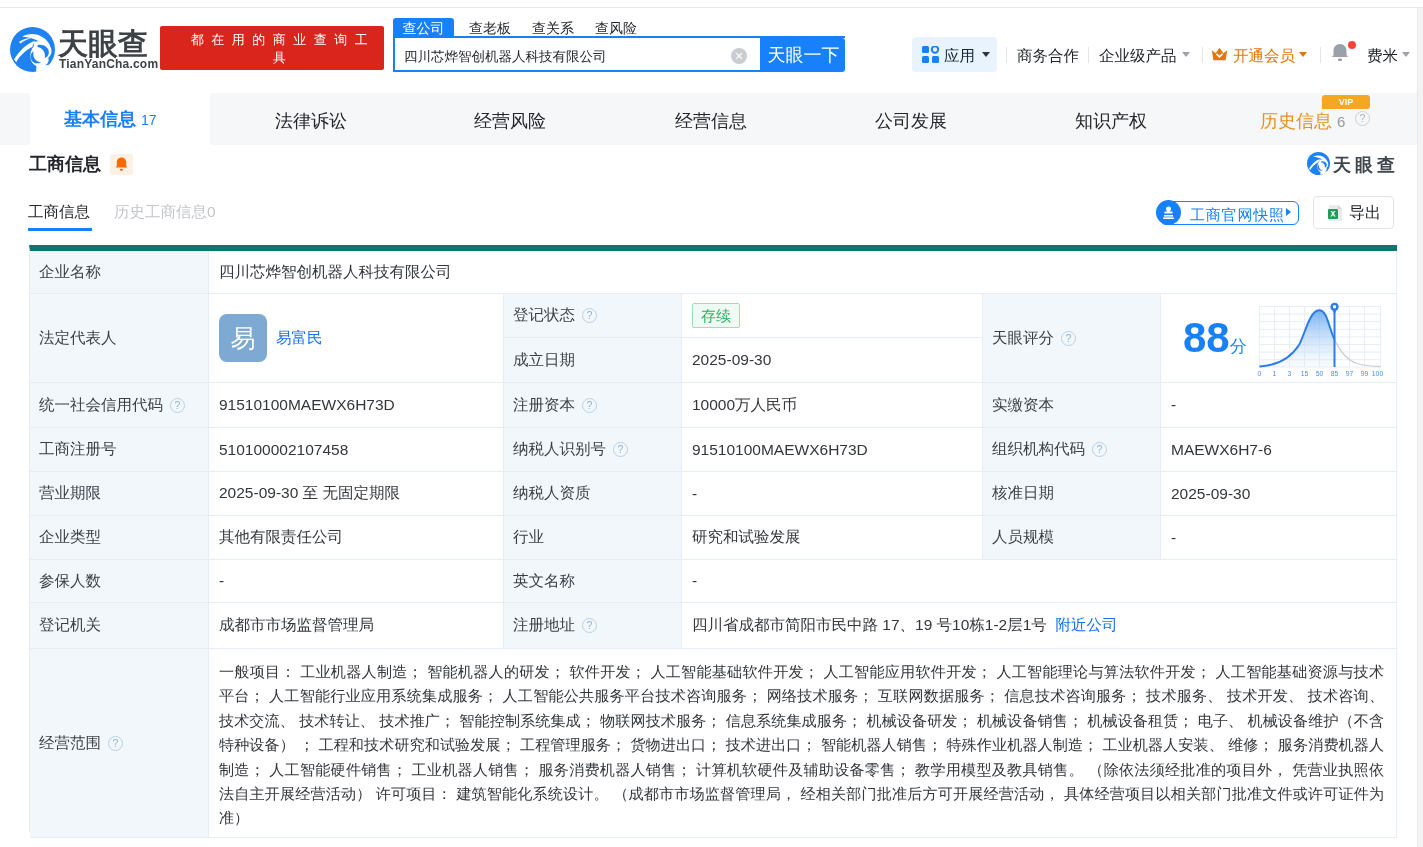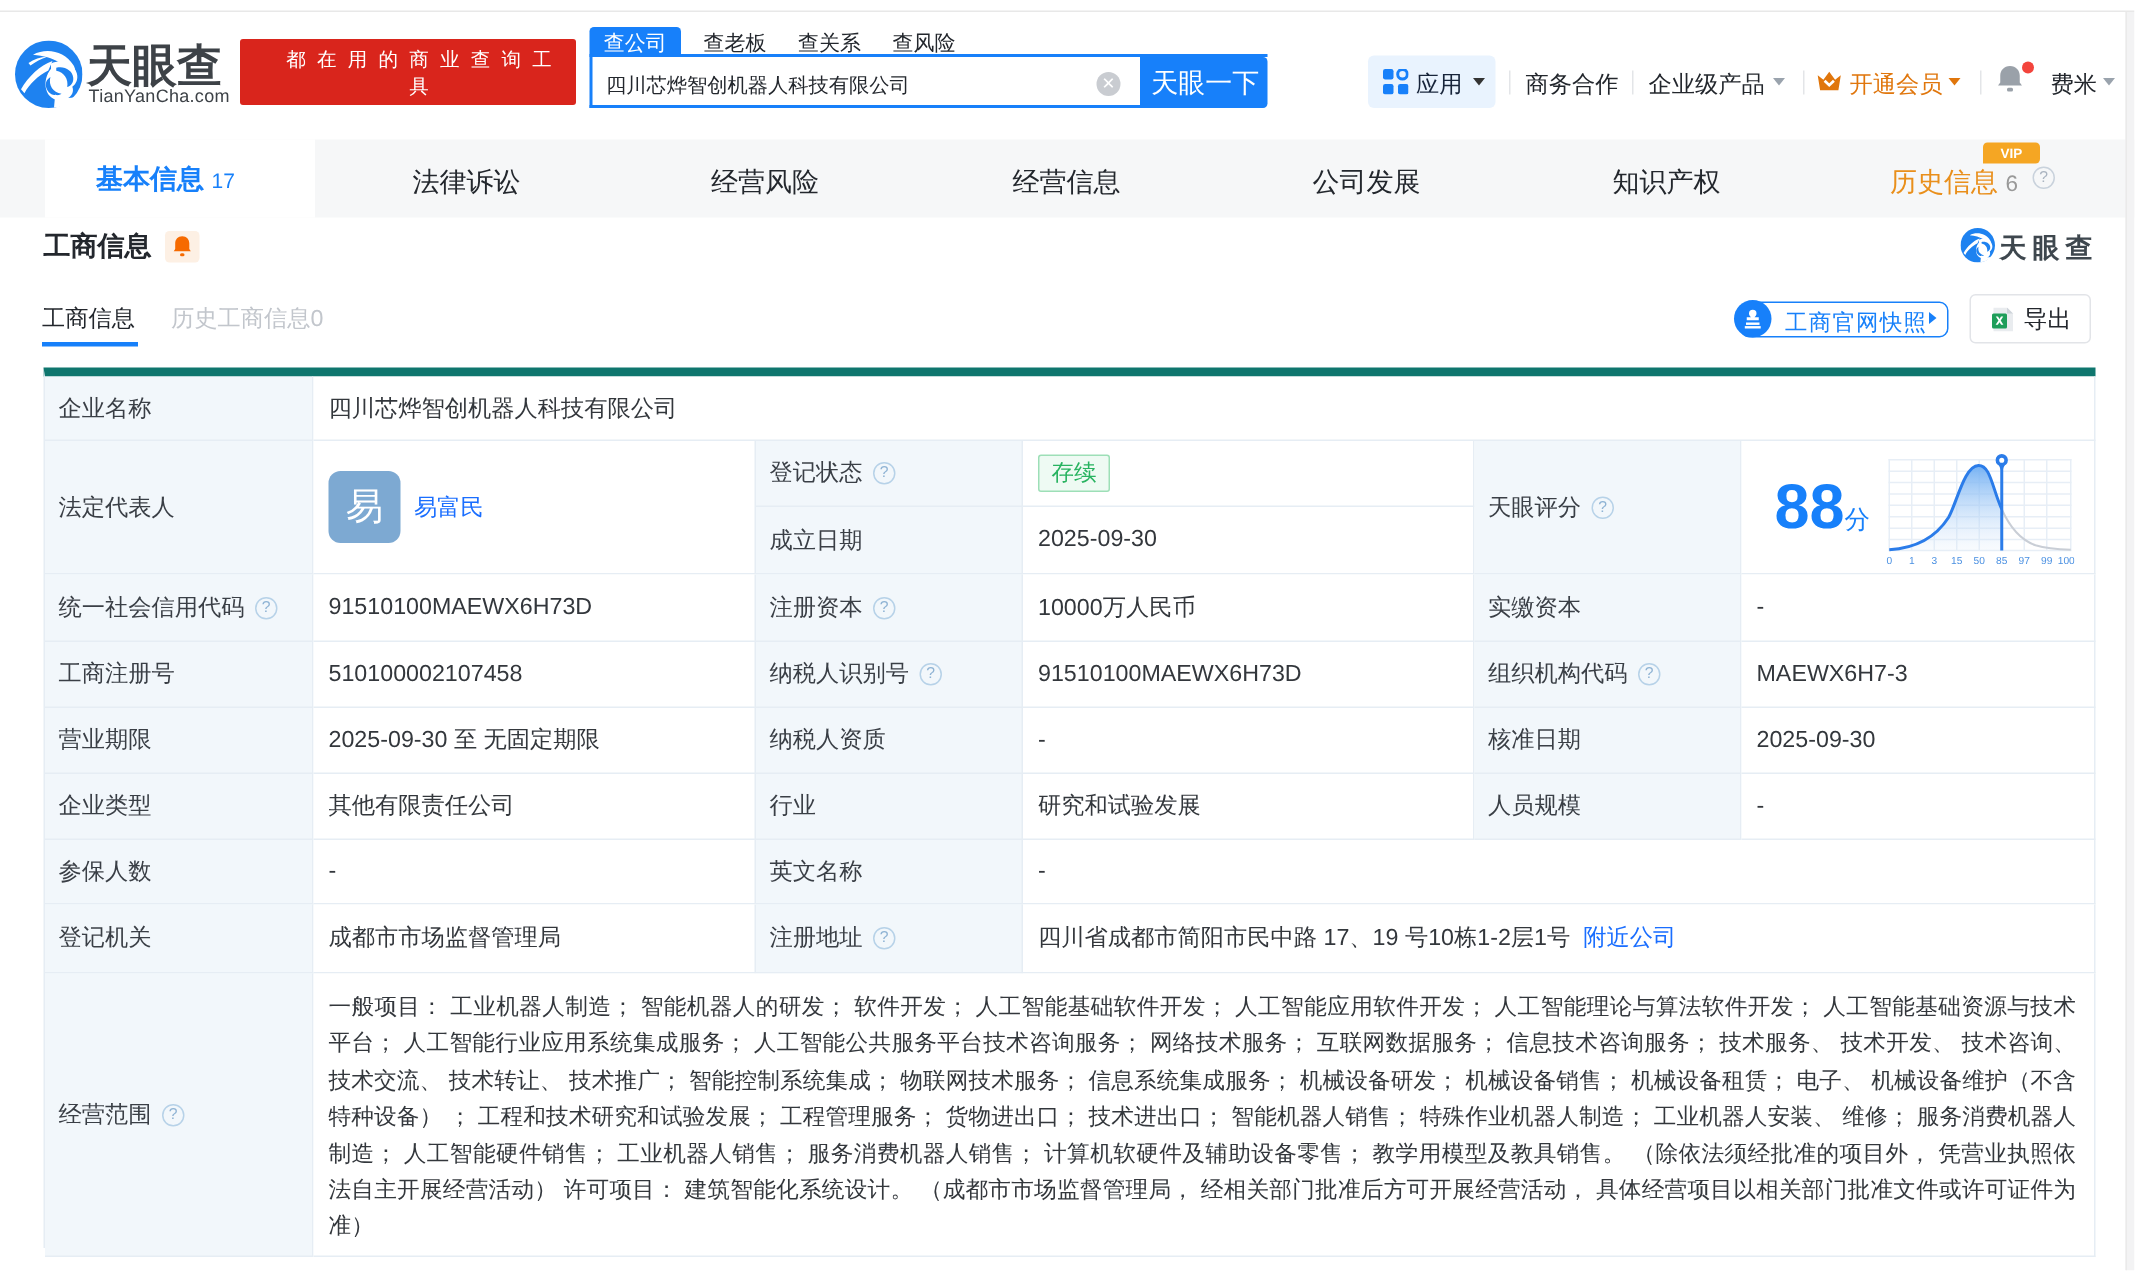--- a/index.html
+++ b/index.html
@@ -25,21 +25,21 @@
     <circle cx="22.5" cy="22.5" r="22.5" fill="#1e82f0"></circle>
     <path d="M12 9.5 C21 4.5 33 7 39 16.5 C40.8 19.5 40.5 23 37.5 24.5 C35.5 16.5 26 10.7 12 9.5 Z" fill="#fff"></path>
     <path d="M9 15 C12.5 12.5 17 11 21.5 10.8 C17.5 12.3 13.5 14.2 10.3 16.6 Z" fill="#fff"></path>
     <path d="M4 32.5 C9 24 16.5 16.8 25 13.7 L22.2 20 C15.8 23.3 9.5 28.8 6.3 35.2 Z" fill="#fff"></path>
     <path d="M24 15.3 C31.5 12 39.5 15.5 41.2 21.8 C42.2 25.4 41 28.8 38.2 30.8 C39.5 33.8 38 37.3 34.2 39 C28.8 41.3 22.4 38.8 20.8 32.6 C19.5 27.8 21 22.4 24 18.8 Z" fill="#fff"></path>
     <path d="M27.5 18.2 C33 16.8 38.2 20 38.8 24.6 C39.2 27.7 37.6 30.2 34.8 31 C35.8 25.7 32.7 21 27.5 20.1 Z" fill="#1e82f0"></path>
     <path d="M23.6 24.3 C22.2 29.8 25.2 34.6 31 35.5 C27.4 37.8 22.2 36.3 20.8 31.4 C19.9 28.2 21.3 25.8 23.6 24.3 Z" fill="#1e82f0"></path>
     <path d="M26 44.7 C31 44.6 36.5 42 39.8 37.6 C36 38.8 30.8 38.4 26.8 36 Z" fill="#fff"></path>
   </svg>
   <div class="abs" style="left:58px;top:24px;white-space:nowrap;font-size:30px;font-weight:bold;color:#3d4247;">天眼查</div>
-  <div class="abs" style="left:59px;top:57px;font-size:12px;font-weight:normal;color:#3d4247;letter-spacing:0.2px;text-align:right;">TianYanCha.com</div>
+  <div class="abs" style="left:59px;top:57px;font-size:12px;font-weight:bold;color:#3d4247;letter-spacing:0.2px;text-align:right;">TianYanCha.com</div>
   <div class="abs" style="left:160px;top:26px;width:224px;height:44px;background:#d9251c;border-radius:2px;color:#fff;text-align:center;">
     <div style="margin-top:5px;font-size:13px;letter-spacing:7.5px;padding-left:22px;">都在用的商业查询工具</div>
     <div style="font-size:13.5px;margin-top:2px;">国家中小企业发展子基金旗下机构</div>
   </div>
 
   <div class="abs" style="left:393px;top:18px;width:61px;height:20px;background:#1780fa;color:#fff;font-size:14px;text-align:center;line-height:20px;border-radius:3px 3px 0 0;">查公司</div>
   <div class="abs" style="left:469px;top:20px;font-size:14px;color:#23272d;">查老板</div>
   <div class="abs" style="left:532px;top:20px;font-size:14px;color:#23272d;">查关系</div>
   <div class="abs" style="left:595px;top:20px;font-size:14px;color:#23272d;">查风险</div>
   <div class="abs" style="left:393px;top:36px;width:452px;height:2px;background:#1780fa;"></div>
@@ -81,21 +81,21 @@
   <div class="abs" style="left:0;top:93px;width:1423px;height:52px;background:#f6f7f8;"></div>
   <div class="abs" style="left:30px;top:93px;width:180px;height:52px;background:#fff;"></div>
   <div class="abs" style="left:64px;top:107px;font-size:18px;font-weight:bold;color:#1780fa;">基本信息 <span style="font-size:14px;font-weight:normal;">17</span></div>
   <div class="abs" style="left:275px;top:109px;font-size:18px;color:#23272d;font-family:Liberation Serif, serif;">法律诉讼</div>
   <div class="abs" style="left:474px;top:109px;font-size:18px;color:#23272d;">经营风险</div>
   <div class="abs" style="left:675px;top:109px;font-size:18px;color:#23272d;">经营信息</div>
   <div class="abs" style="left:875px;top:109px;font-size:18px;color:#23272d;">公司发展</div>
   <div class="abs" style="left:1075px;top:109px;font-size:18px;color:#23272d;">知识产权</div>
   <div class="abs" style="left:1260px;top:109px;font-size:18px;color:#e98f1b;">历史信息 <span style="color:#999;font-size:15px;">6</span></div>
   <span class="qm abs" style="left:1348px;top:111px;border-color:#c9d2dc;color:#aab4c0;">?</span>
-  <div class="abs" style="left:1322px;top:95px;width:38px;height:14px;background:#f5a623;border-radius:3px 3px 3px 0;color:#fff;font-size:9px;font-weight:bold;text-align:center;line-height:14px;">VIP</div>
+  <div class="abs" style="left:1322px;top:95px;width:48px;height:14px;background:#f5a623;border-radius:3px 3px 3px 0;color:#fff;font-size:9px;font-weight:bold;text-align:center;line-height:14px;">VIP</div>
 
   <div class="abs" style="left:29px;top:152px;font-size:18px;font-weight:bold;color:#23272d;">工商信息</div>
   <div class="abs" style="left:110px;top:154px;width:23px;height:21px;background:#fdf0e4;border-radius:3px;"></div>
   <svg class="abs" style="left:115px;top:157px;" width="13" height="15" viewBox="0 0 13 15">
     <path d="M6.5 0.5 C3.6 0.5 1.8 2.7 1.8 5.2 L1.8 9 L0.8 10.5 L12.2 10.5 L11.2 9 L11.2 5.2 C11.2 2.7 9.4 0.5 6.5 0.5 Z" fill="#f66a00"></path>
     <rect x="5" y="11.8" width="3" height="2" rx="1" fill="#f66a00"></rect>
   </svg>
   <svg class="abs" style="left:1307px;top:152px;" width="23" height="23" viewBox="0 0 45 45">
     <circle cx="22.5" cy="22.5" r="22.5" fill="#1e82f0"></circle>
     <path d="M12 9.5 C21 4.5 33 7 39 16.5 C40.8 19.5 40.5 23 37.5 24.5 C35.5 16.5 26 10.7 12 9.5 Z" fill="#fff"></path>
@@ -180,21 +180,21 @@
     <div class="val abs" style="left:179px;top:132px;width:295px;height:45px;">91510100MAEWX6H73D</div>
     <div class="lbl abs" style="left:474px;top:132px;width:178px;height:45px;">注册资本<span class="qm">?</span></div>
     <div class="val abs" style="left:652px;top:132px;width:301px;height:45px;">10000万人民币</div>
     <div class="lbl abs" style="left:953px;top:132px;width:178px;height:45px;">实缴资本</div>
     <div class="val abs" style="left:1131px;top:132px;width:236px;height:45px;">-</div>
     <div class="lbl abs" style="left:0;top:177px;width:179px;height:44px;">工商注册号</div>
     <div class="val abs" style="left:179px;top:177px;width:295px;height:44px;">510100002107458</div>
     <div class="lbl abs" style="left:474px;top:177px;width:178px;height:44px;">纳税人识别号<span class="qm">?</span></div>
     <div class="val abs" style="left:652px;top:177px;width:301px;height:44px;">91510100MAEWX6H73D</div>
     <div class="lbl abs" style="left:953px;top:177px;width:178px;height:44px;">组织机构代码<span class="qm">?</span></div>
-    <div class="val abs" style="left:1131px;top:177px;width:236px;height:44px;">MAEWX6H7-3</div>
+    <div class="val abs" style="left:1131px;top:177px;width:236px;height:44px;">MAEWX6H7-6</div>
     <div class="lbl abs" style="left:0;top:221px;width:179px;height:44px;">营业期限</div>
     <div class="val abs" style="left:179px;top:221px;width:295px;height:44px;">2025-09-30 至 无固定期限</div>
     <div class="lbl abs" style="left:474px;top:221px;width:178px;height:44px;">纳税人资质</div>
     <div class="val abs" style="left:652px;top:221px;width:301px;height:44px;">-</div>
     <div class="lbl abs" style="left:953px;top:221px;width:178px;height:44px;">核准日期</div>
     <div class="val abs" style="left:1131px;top:221px;width:236px;height:44px;">2025-09-30</div>
     <div class="lbl abs" style="left:0;top:265px;width:179px;height:44px;">企业类型</div>
     <div class="val abs" style="left:179px;top:265px;width:295px;height:44px;">其他有限责任公司</div>
     <div class="lbl abs" style="left:474px;top:265px;width:178px;height:44px;">行业</div>
     <div class="val abs" style="left:652px;top:265px;width:301px;height:44px;">研究和试验发展</div>

